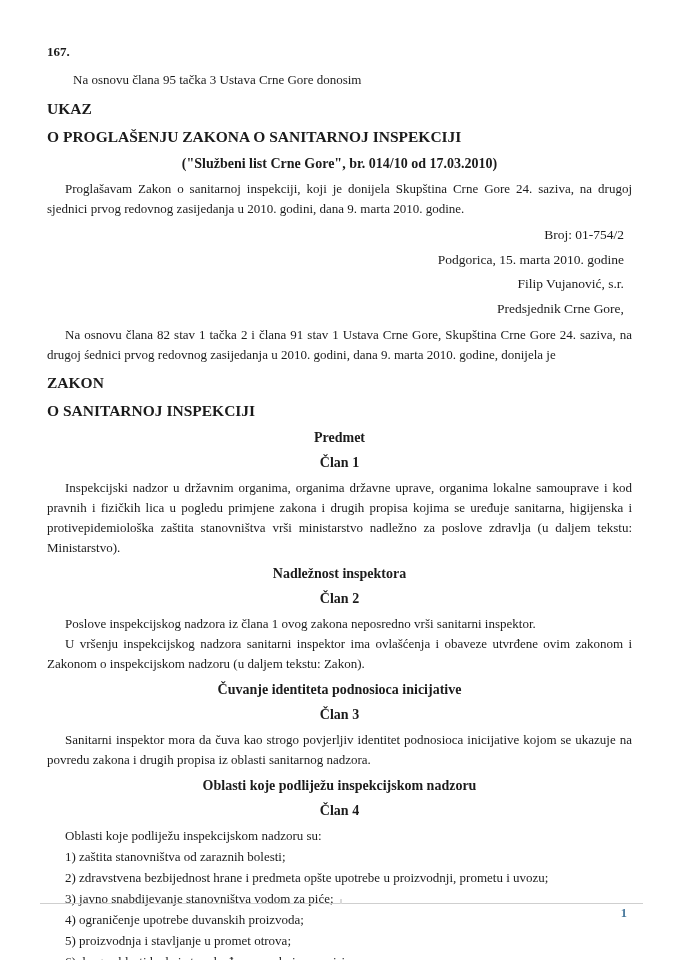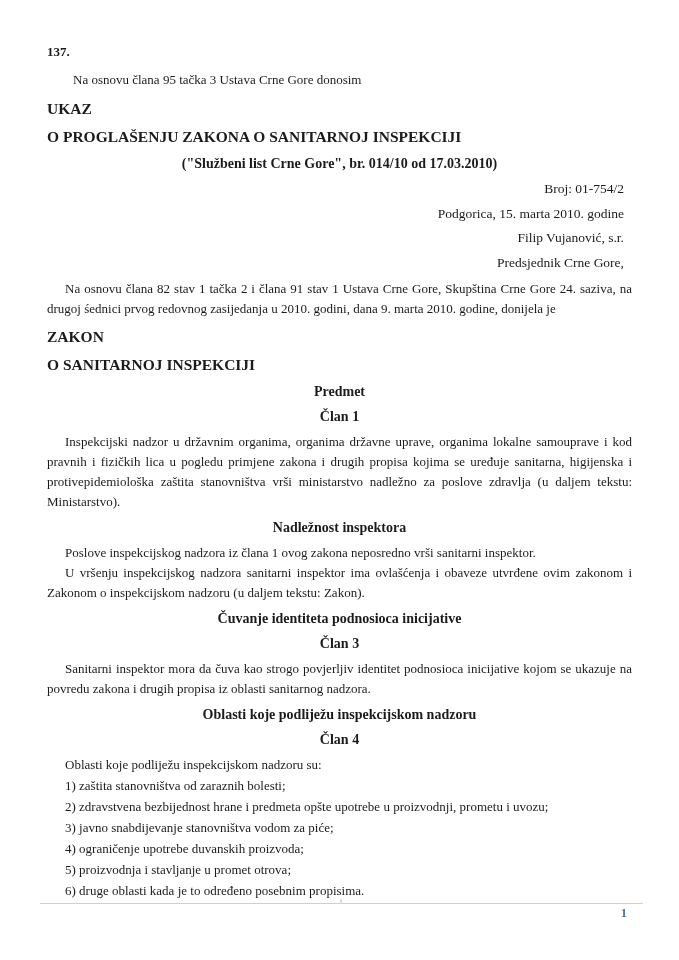--- a/index.html
+++ b/index.html
@@ -84,36 +84,38 @@
     font-size: 12.5px;
     font-weight: bold;
     font-family: "Liberation Serif", "DejaVu Serif", serif;
   }
 </style>
 </head>
 <body>
 
 <div class="page">
   <div class="content" id="content">
-      <div class="blk-docnum">137.</div>
+      <div class="blk-docnum">167.</div>
       <p class="blk-intro">Na osnovu člana 95 tačka 3 Ustava Crne Gore donosim</p>
       <div class="blk-h1">UKAZ</div>
       <div class="blk-h1">O PROGLAŠENJU ZAKONA O SANITARNOJ INSPEKCIJI</div>
       <div class="blk-h2">("Službeni list Crne Gore", br. 014/10 od 17.03.2010)</div>
+      <p class="blk-p">Proglašavam Zakon o sanitarnoj inspekciji, koji je donijela Skupština Crne Gore 24. saziva, na drugoj sjednici prvog redovnog zasijedanja u 2010. godini, dana 9. marta 2010. godine.</p>
       <div class="blk-center">Broj: 01-754/2</div>
       <div class="blk-center">Podgorica, 15. marta 2010. godine</div>
       <div class="blk-center">Filip Vujanović, s.r.</div>
       <div class="blk-center">Predsjednik Crne Gore,</div>
       <p class="blk-p">Na osnovu člana 82 stav 1 tačka 2 i člana 91 stav 1 Ustava Crne Gore, Skupština Crne Gore 24. saziva, na drugoj śednici prvog redovnog zasijedanja u 2010. godini, dana 9. marta 2010. godine, donijela je</p>
       <div class="blk-h1">ZAKON</div>
       <div class="blk-h1">O SANITARNOJ INSPEKCIJI</div>
       <div class="blk-h2">Predmet</div>
       <div class="blk-h2">Član 1</div>
       <p class="blk-p">Inspekcijski nadzor u državnim organima, organima državne uprave, organima lokalne samouprave i kod pravnih i fizičkih lica u pogledu primjene zakona i drugih propisa kojima se uređuje sanitarna, higijenska i protivepidemiološka zaštita stanovništva vrši ministarstvo nadležno za poslove zdravlja (u daljem tekstu: Ministarstvo).</p>
       <div class="blk-h2">Nadležnost inspektora</div>
+      <div class="blk-h2">Član 2</div>
       <p class="blk-p">Poslove inspekcijskog nadzora iz člana 1 ovog zakona neposredno vrši sanitarni inspektor.</p>
       <p class="blk-p">U vršenju inspekcijskog nadzora sanitarni inspektor ima ovlašćenja i obaveze utvrđene ovim zakonom i Zakonom o inspekcijskom nadzoru (u daljem tekstu: Zakon).</p>
       <div class="blk-h2">Čuvanje identiteta podnosioca inicijative</div>
       <div class="blk-h2">Član 3</div>
       <p class="blk-p">Sanitarni inspektor mora da čuva kao strogo povjerljiv identitet podnosioca inicijative kojom se ukazuje na povredu zakona i drugih propisa iz oblasti sanitarnog nadzora.</p>
       <div class="blk-h2">Oblasti koje podliježu inspekcijskom nadzoru</div>
       <div class="blk-h2">Član 4</div>
       <p class="blk-p">Oblasti koje podliježu inspekcijskom nadzoru su:</p>
       <div class="blk-list">1) zaštita stanovništva od zaraznih bolesti;</div>
       <div class="blk-list">2) zdravstvena bezbijednost hrane i predmeta opšte upotrebe u proizvodnji, prometu i uvozu;</div>

